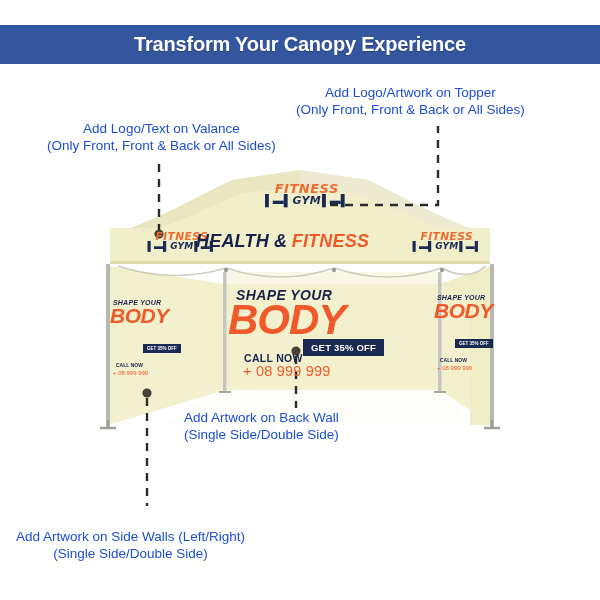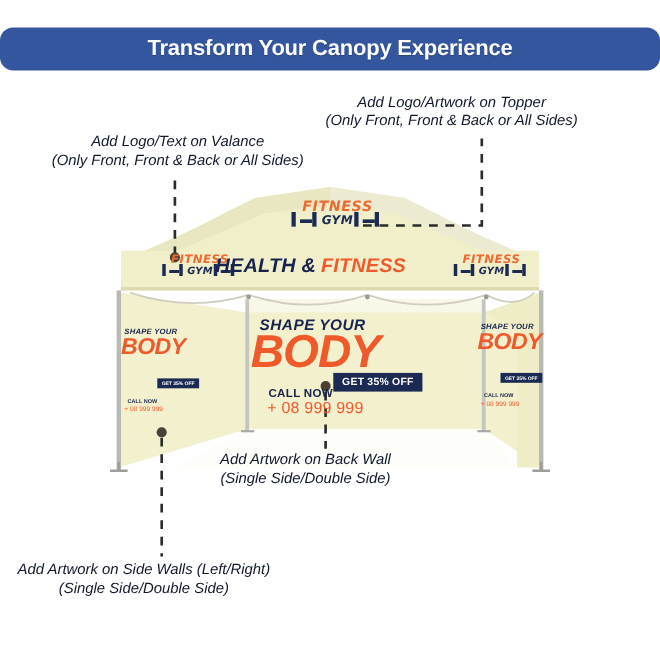--- a/index.html
+++ b/index.html
@@ -9,47 +9,46 @@
     font-family:"Liberation Sans", sans-serif;
     overflow:hidden;
     position:relative;
   }
   .page{position:relative;width:600px;height:600px;}
 
   
   .banner{
     position:absolute;left:0;top:25px;width:600px;height:39px;
     background:#34569e;
-    display:flex;align-items:center;justify-content:center;border-radius:12px;
+    display:flex;align-items:center;justify-content:center;
   }
   .banner-title{
     color:#ffffff;
     font-size:20px;
     font-weight:bold;
     letter-spacing:-0.2px;
     text-shadow:0 1px 1px rgba(0,0,0,.25);
     white-space:nowrap;
   }
 
   
   .callout{
     position:absolute;
-    color:#0f172a;
+    color:#1d4ed8;
     font-size:13.5px;
     line-height:17px;
     text-align:center;
     white-space:nowrap;
-    font-style:italic;
   }
   .callout div{display:block;}
 
   #callout-topper{left:296px;top:84px;}
   #callout-valance{left:14px;top:120px;margin-left:33px;}
-  #callout-backwall{left:200px;top:409px;}
-  #callout-sidewalls{left:16px;top:509px;}
+  #callout-backwall{left:184px;top:409px;}
+  #callout-sidewalls{left:16px;top:528px;}
 
   
   svg.art{position:absolute;left:0;top:0;width:600px;height:600px;}
 
   
   .ovl{position:absolute;}
 
   
   #topper-logo{left:265px;top:182px;text-align:center;}
   .fit-word{

